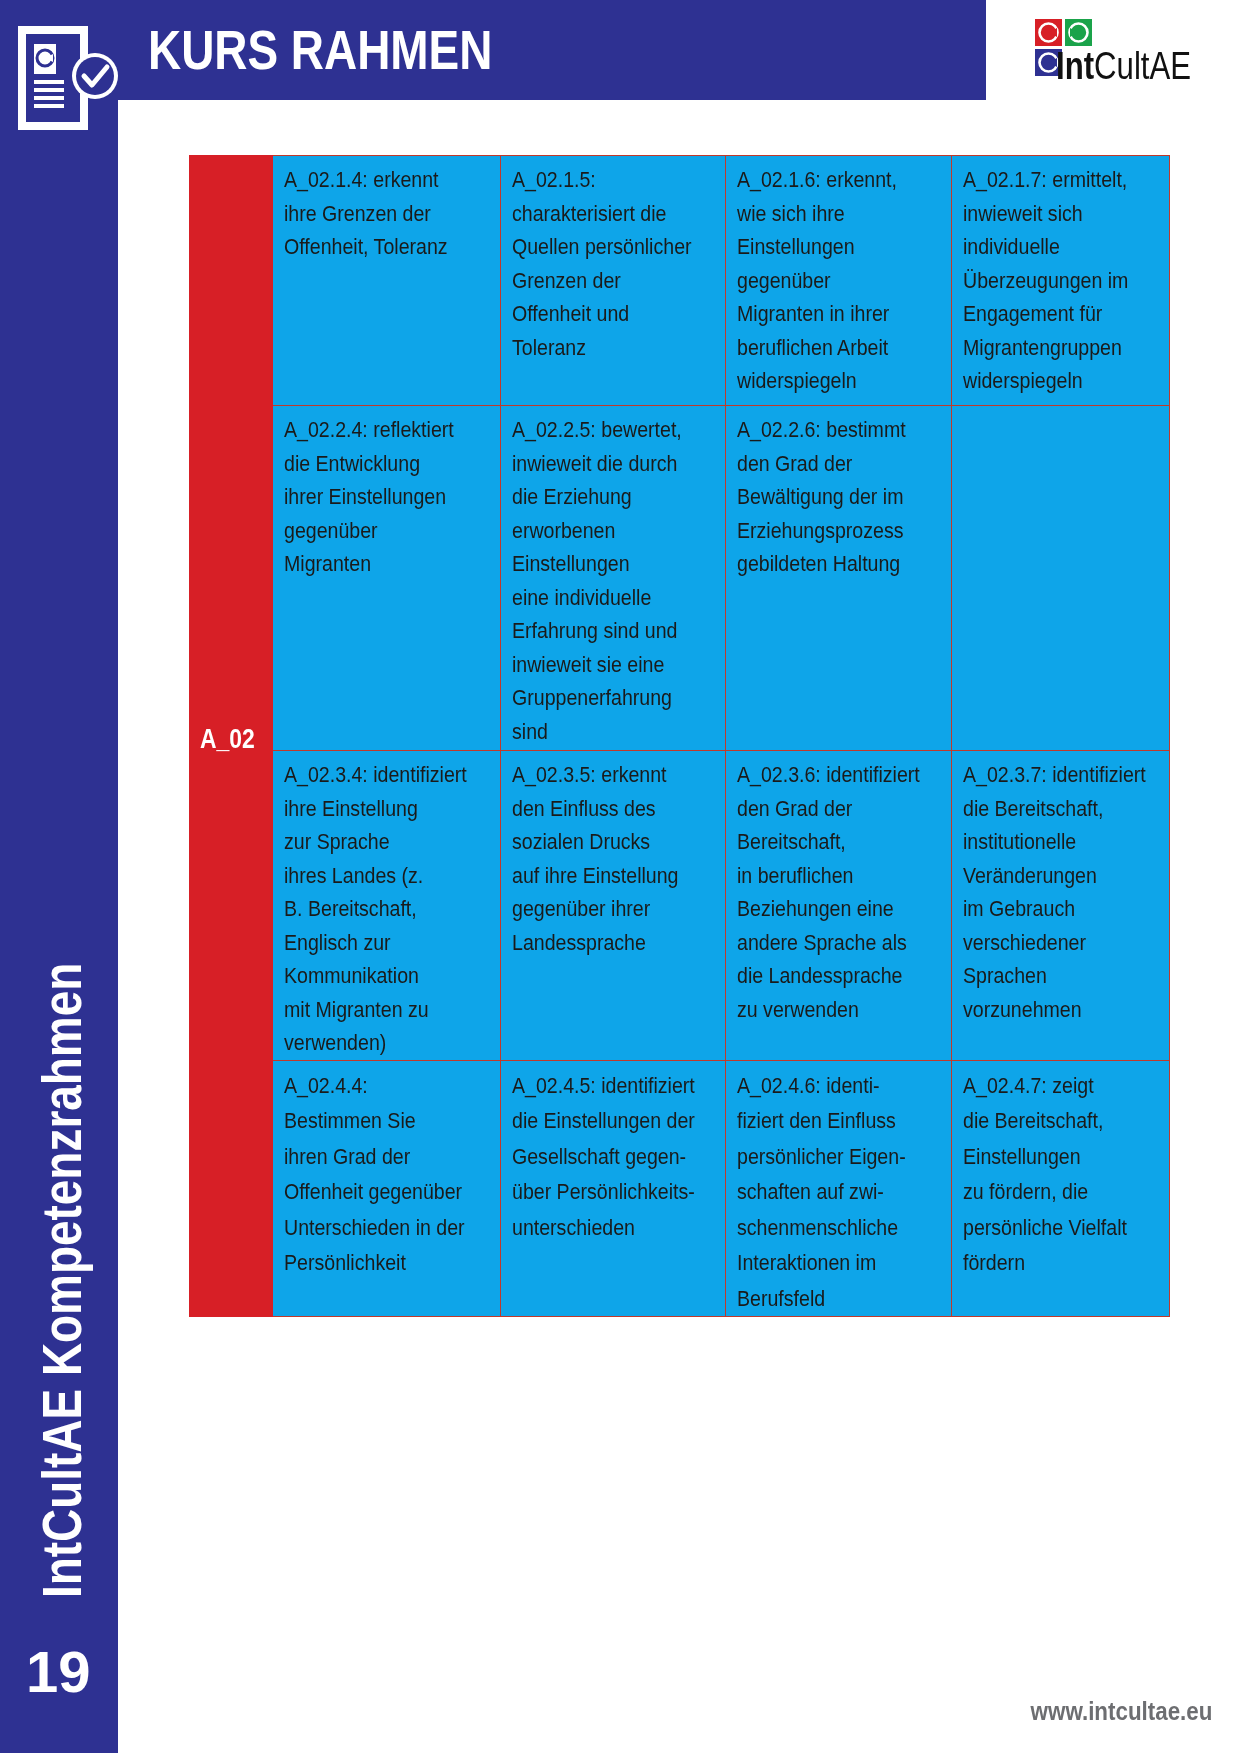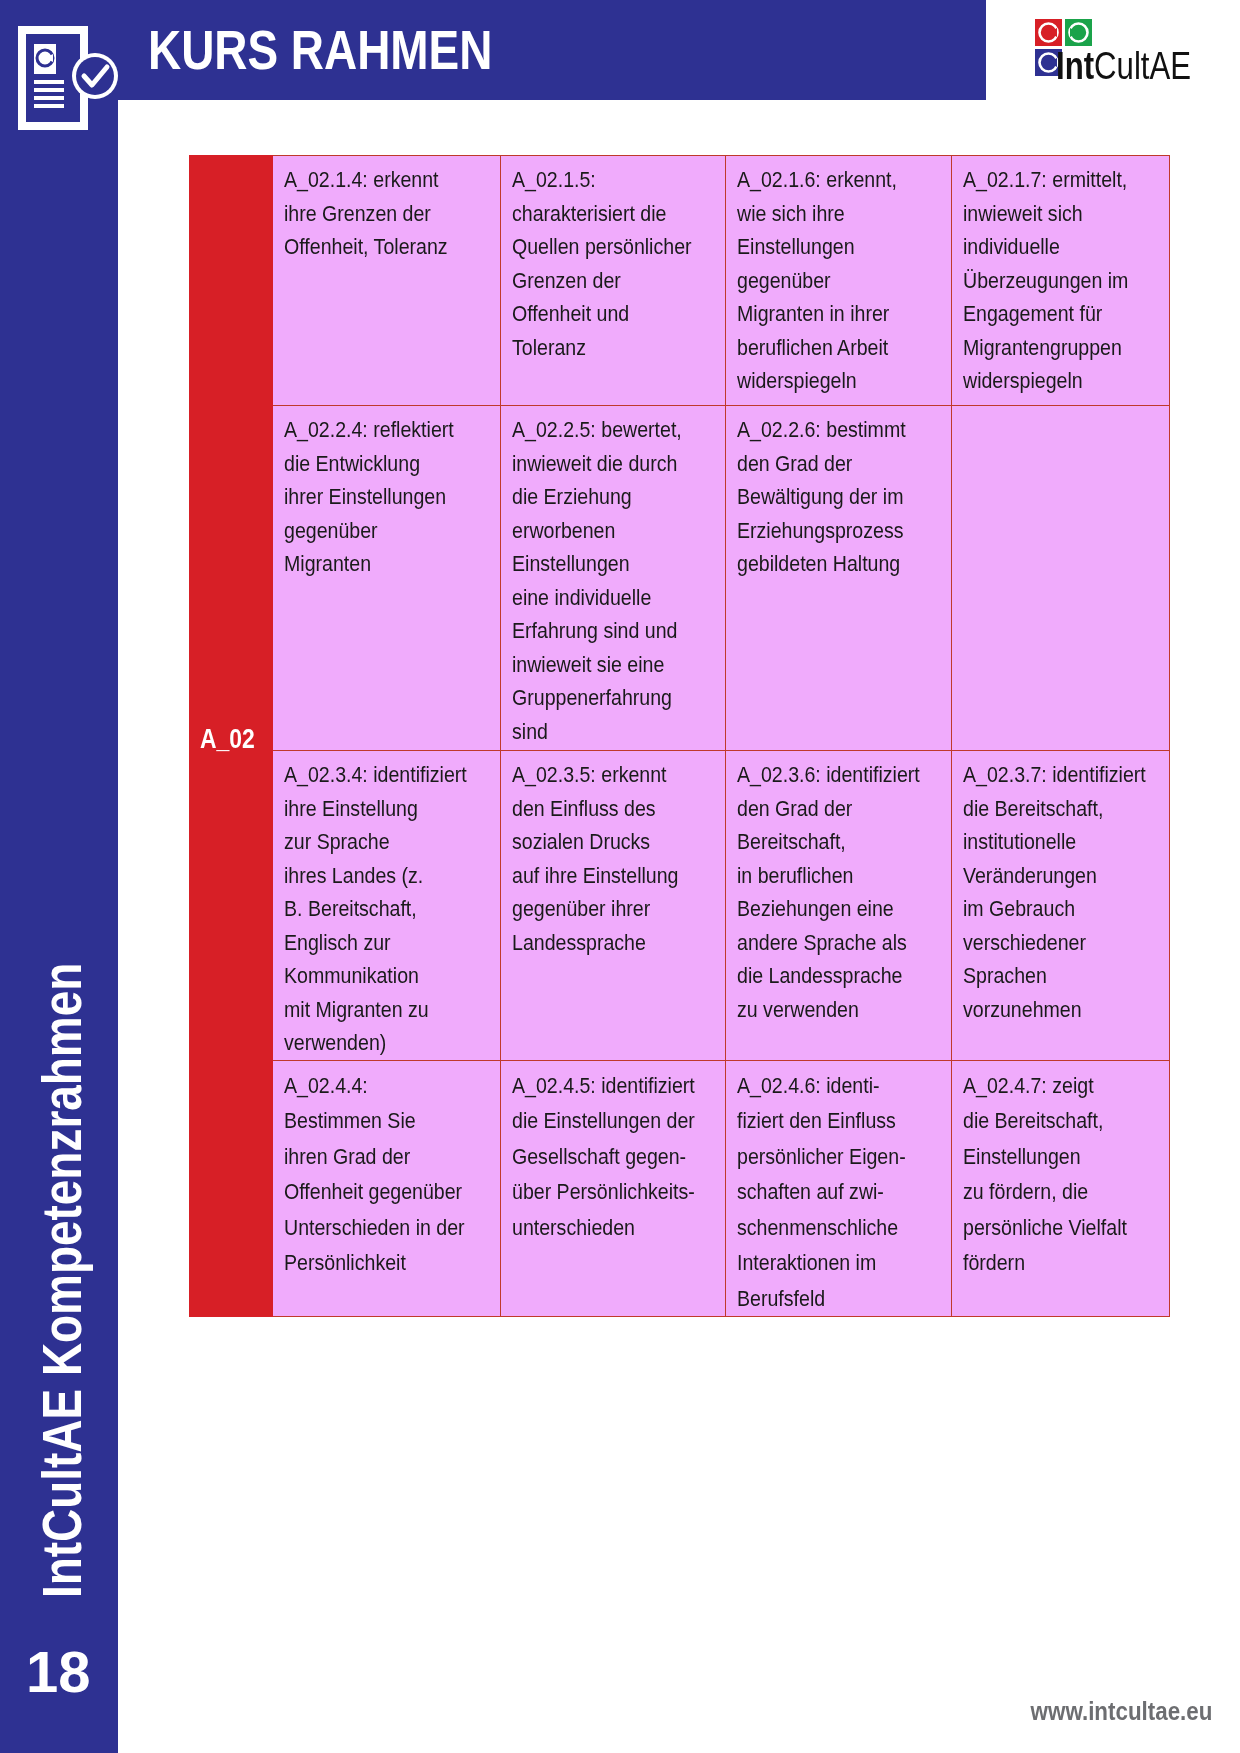--- a/index.html
+++ b/index.html
@@ -49,21 +49,21 @@
     position: absolute; right: 28px; top: 1696px; color: #6d6e71; font-weight: bold;
     font-size: 26px; transform: scaleX(0.86); transform-origin: right center;
   }
 
   .comp-table {
     position: absolute; left: 189px; top: 155px; width: 980px; height: 1156px;
     border-collapse: collapse; table-layout: fixed;
   }
   .comp-table td {
     border: 1px solid #c0392b;
-    background: #f0abfc;
+    background: #0ea5e9;
     vertical-align: top;
     padding: 7px 10px 0 11px;
     font-size: 22.5px; line-height: 33.5px; color: #1a1a1a;
     overflow: hidden;
   }
   .comp-table td .cell-text {
     display: block; transform: scaleX(0.87); transform-origin: left top; width: 116%;
     white-space: pre-line;
   }
   .comp-table td.group-cell {
@@ -258,14 +258,14 @@
 Einstellungen
 zu fördern, die
 persönliche Vielfalt
 fördern</span>
         </td>
     </tr>
   </tbody>
 </table>
 
 <div class="vertical-title"><span>IntCultAE Kompetenzrahmen</span></div>
-<div class="page-number">18</div>
+<div class="page-number">19</div>
 <div class="footer-url">www.intcultae.eu</div>
 
 </body></html>

